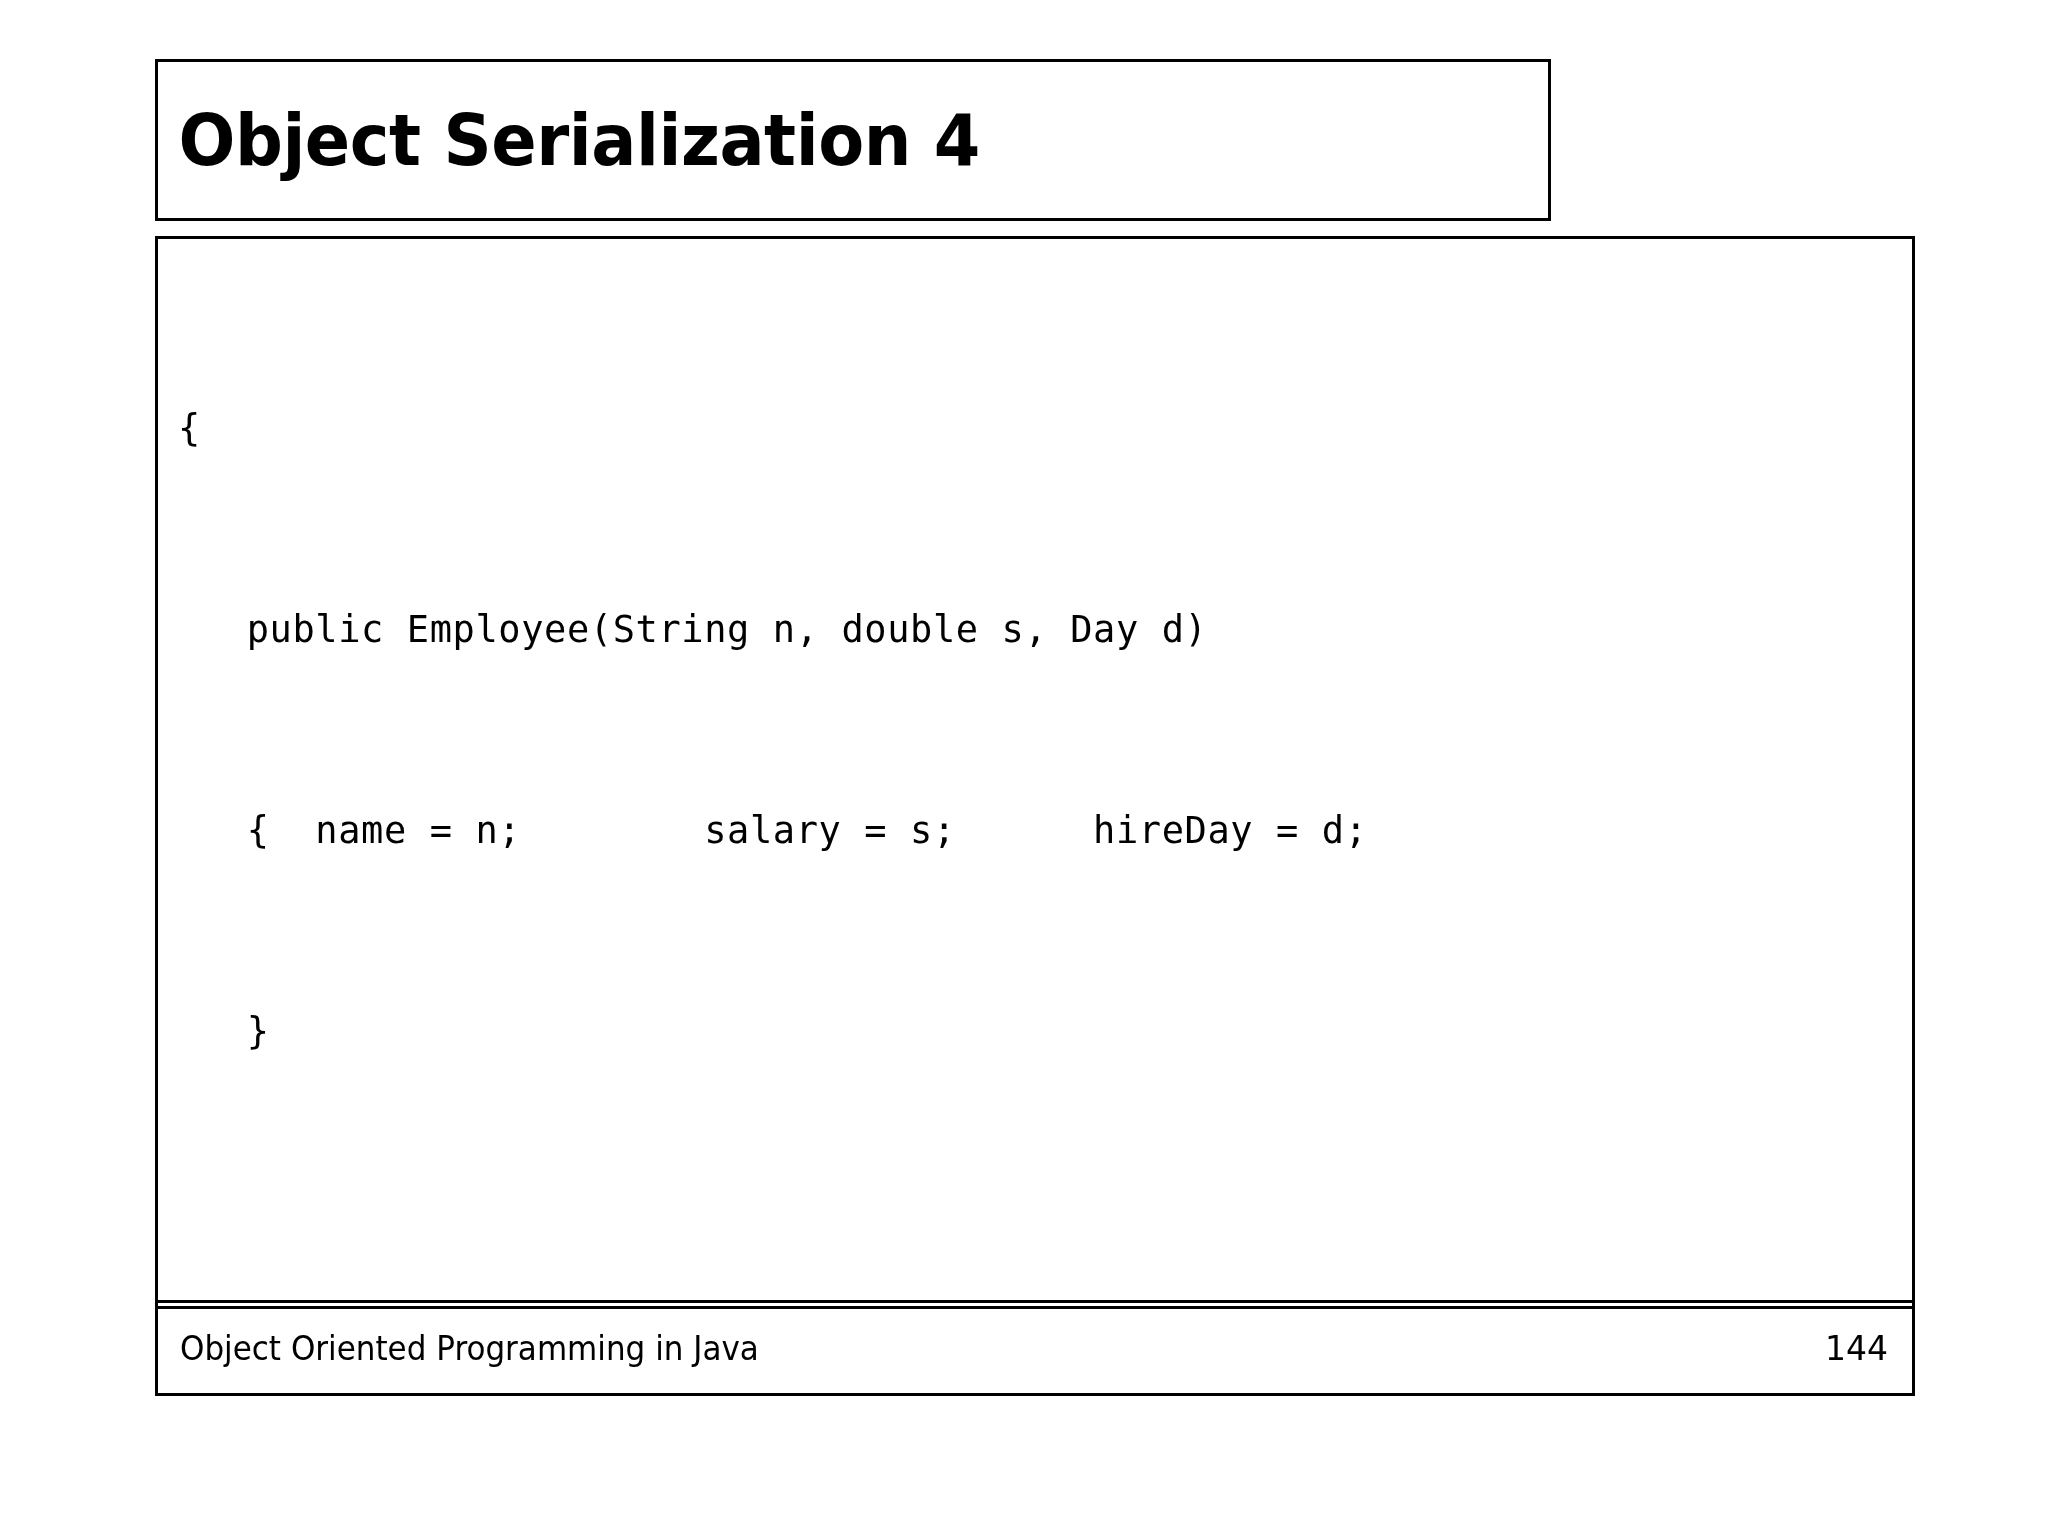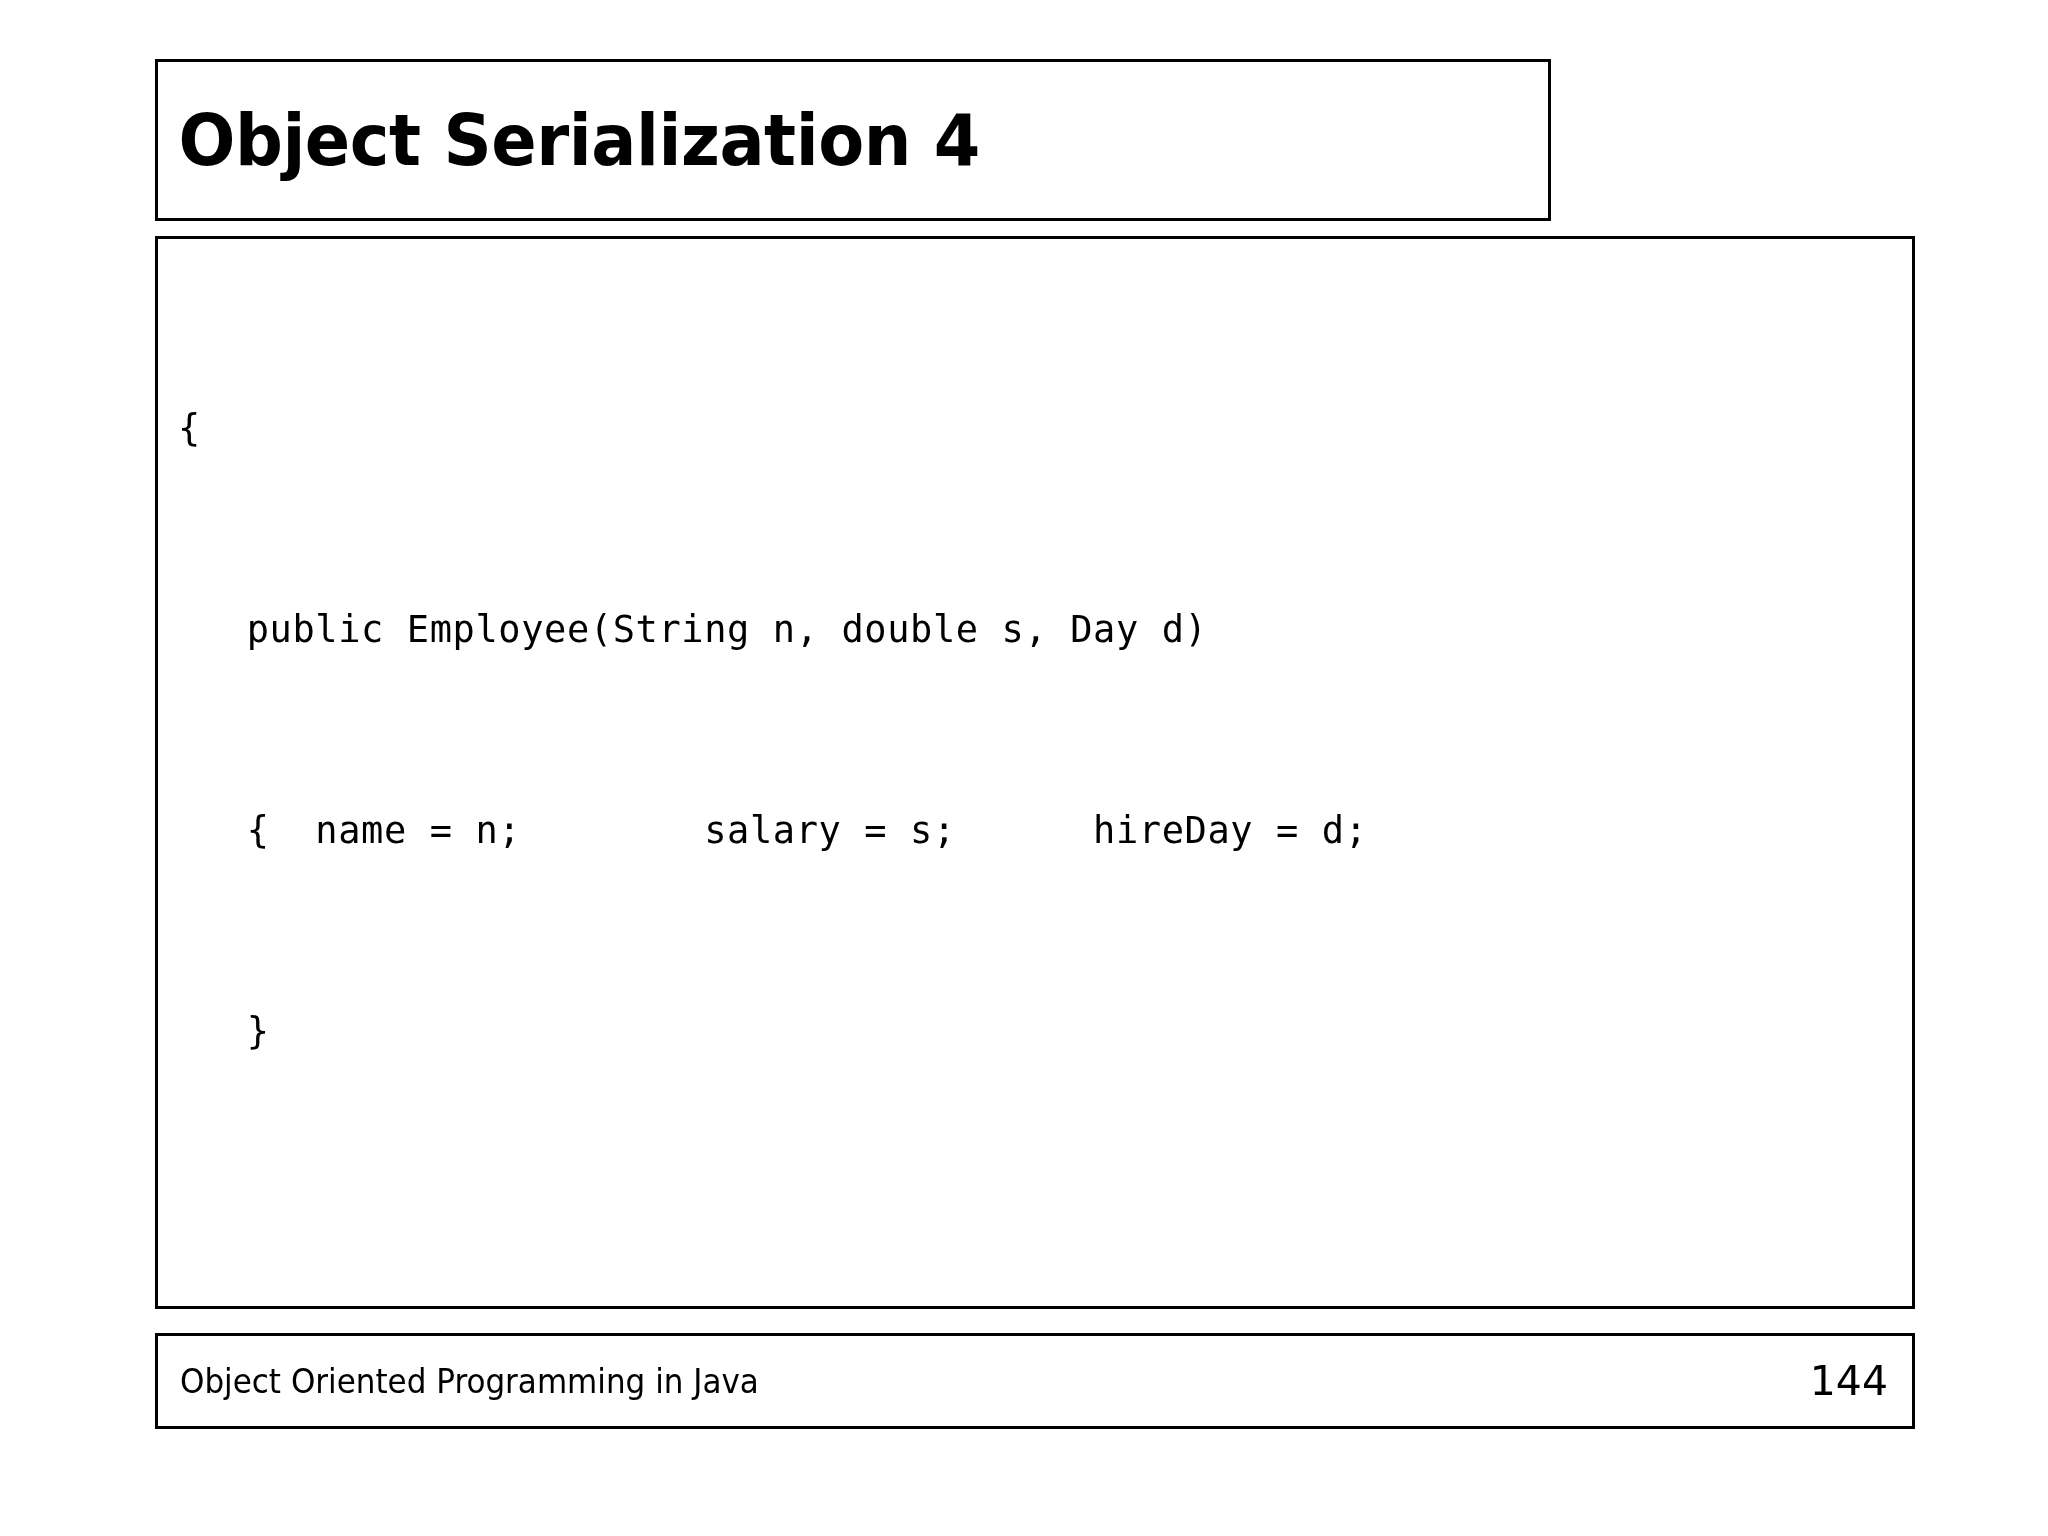--- a/index.html
+++ b/index.html
@@ -68,40 +68,40 @@
   }
   .code-line {
     white-space: pre;
     height: 67px;
   }
 
   
   .footer-box {
     position: absolute;
     left: 155px;
-    top: 1333px;
+    top: 1300px;
     width: 1760px;
     height: 96px;
     border: 3px solid #000000;
     box-sizing: border-box;
     display: flex;
     align-items: center;
     justify-content: space-between;
     padding: 0 24px 0 22px;
   }
   .footer-left {
     font-family: "DejaVu Sans", "Liberation Sans", sans-serif;
     font-size: 33px;
     transform: scaleX(0.94);
     transform-origin: left center;
     white-space: nowrap;
   }
   .footer-right {
     font-family: "DejaVu Sans", "Liberation Sans", sans-serif;
-    font-size: 41px;
+    font-size: 33px;
     white-space: nowrap;
   }
 </style>
 </head>
 <body>
 
 <div class="slide">
 
   <div class="title-box">
     <div class="title-text">Object Serialization 4</div>

